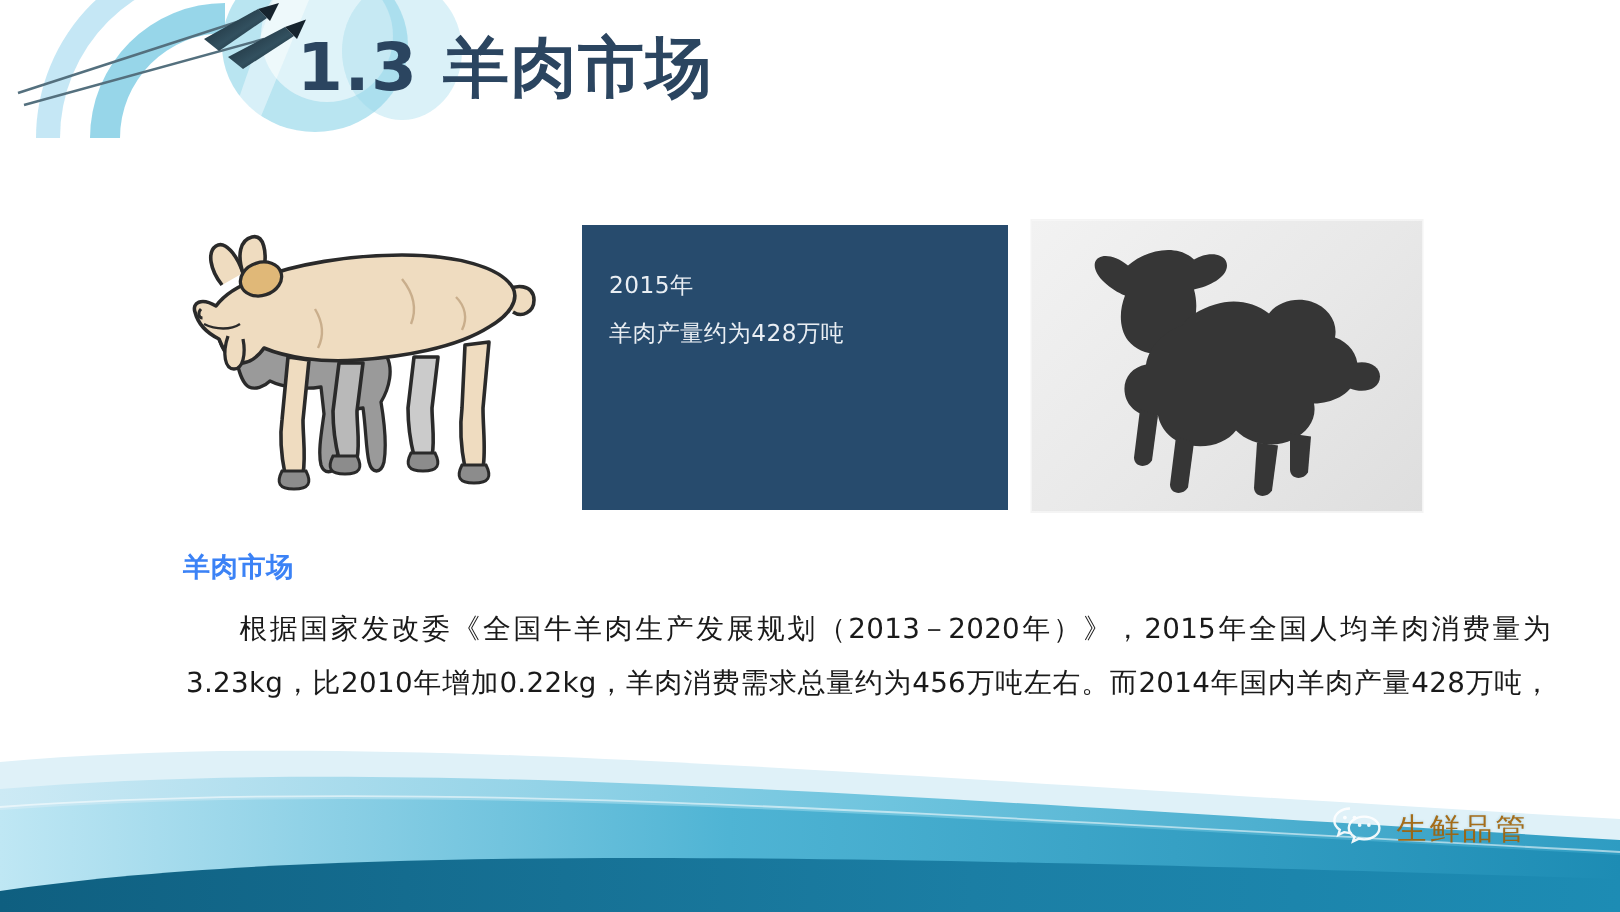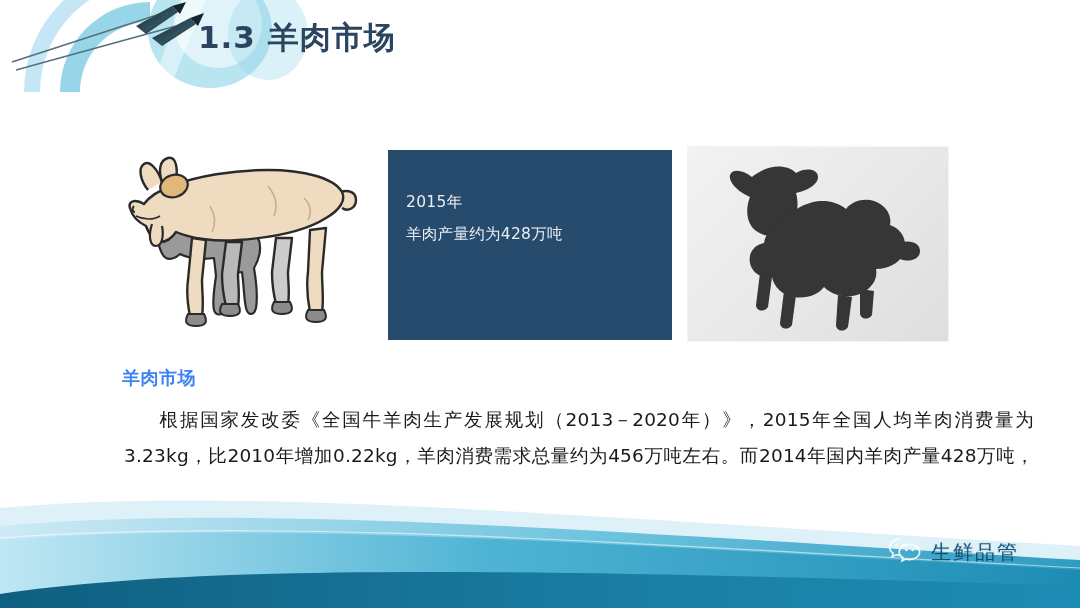--- a/index.html
+++ b/index.html
@@ -28,21 +28,21 @@
     height: 92px;
     overflow: hidden;
     pointer-events: none;
   }
 
   
   .slide-title {
     position: absolute;
     left: 198px;
     top: 18px;
-    font-size: 31px;
+    font-size: 44px;
     font-weight: bold;
     color: #2b4560;
     letter-spacing: 1px;
     line-height: 1.25;
     white-space: nowrap;
   }
 
   
   .goat-photo {
     position: absolute;
@@ -67,21 +67,21 @@
 
   
   .stat-box {
     position: absolute;
     left: 388px;
     top: 150px;
     width: 284px;
     height: 190px;
     background: #274b6d;
     box-sizing: border-box;
-    padding: 36px 0 0 18px;
+    padding: 24px 0 0 18px;
   }
   .stat-line {
     color: #e9eef3;
     font-size: 15.5px;
     line-height: 32px;
     white-space: nowrap;
     letter-spacing: 0.3px;
   }
 
   
@@ -122,21 +122,21 @@
     position: absolute;
     left: 888px;
     top: 536px;
     display: flex;
     align-items: center;
     gap: 9px;
     opacity: 0.92;
   }
   .watermark-label {
     font-size: 20px;
-    color: #0c4a6e;
+    color: #a16207;
     letter-spacing: 2px;
     font-weight: normal;
     text-shadow: 0 0 2px rgba(80,150,185,0.45);
   }
 </style>
 </head>
 <body>
 
 <div id="slide">
 

